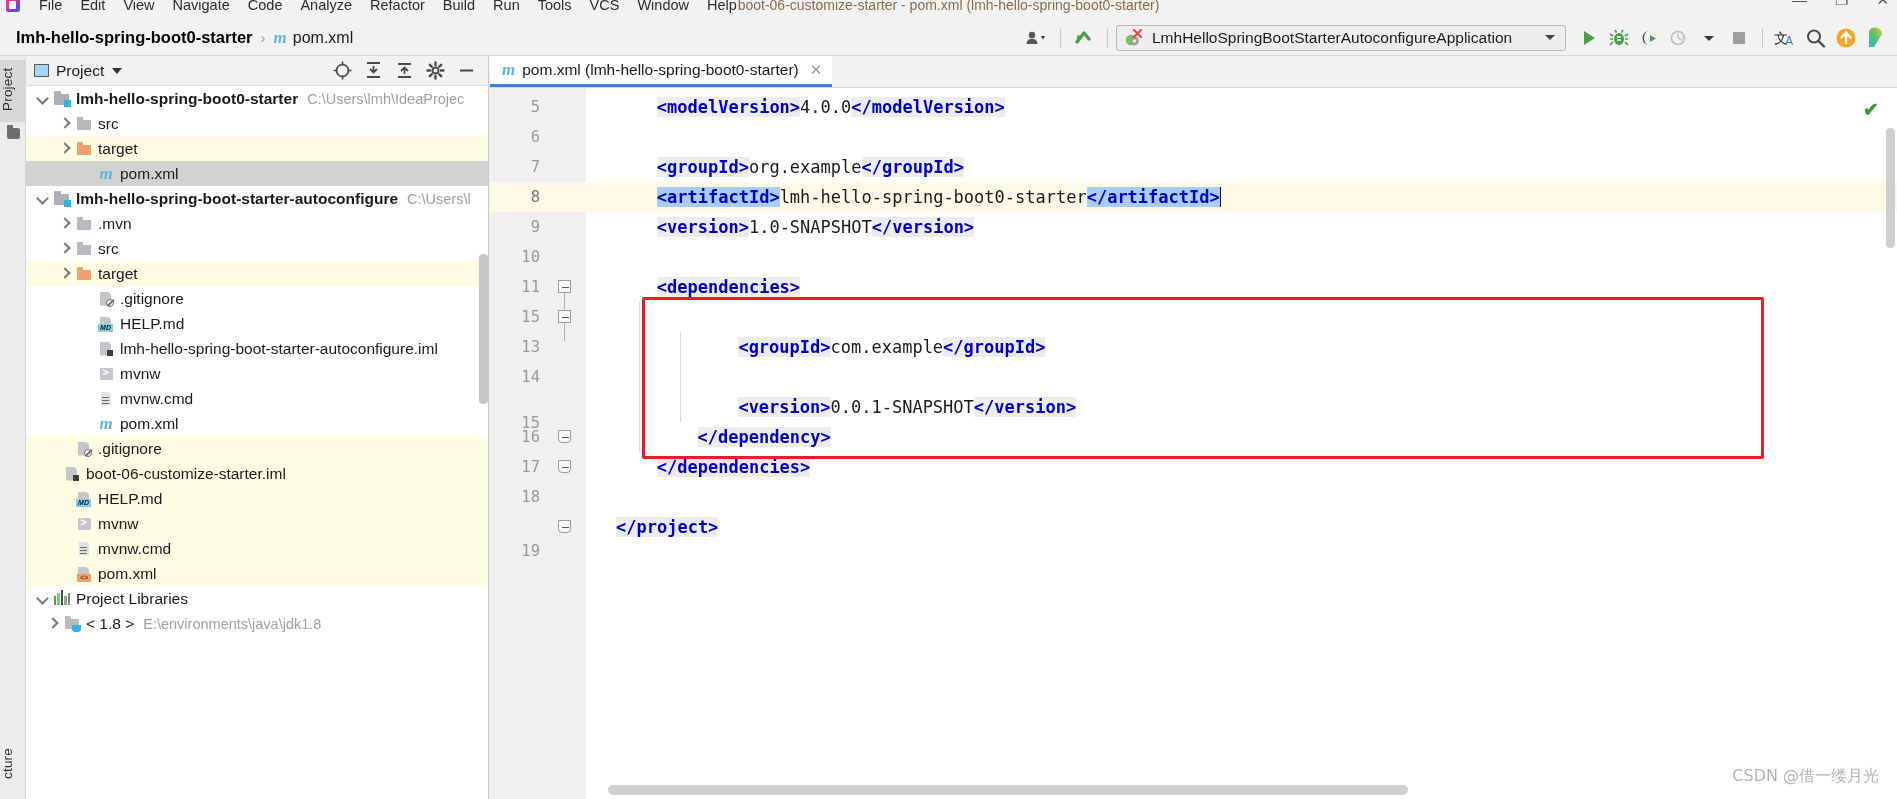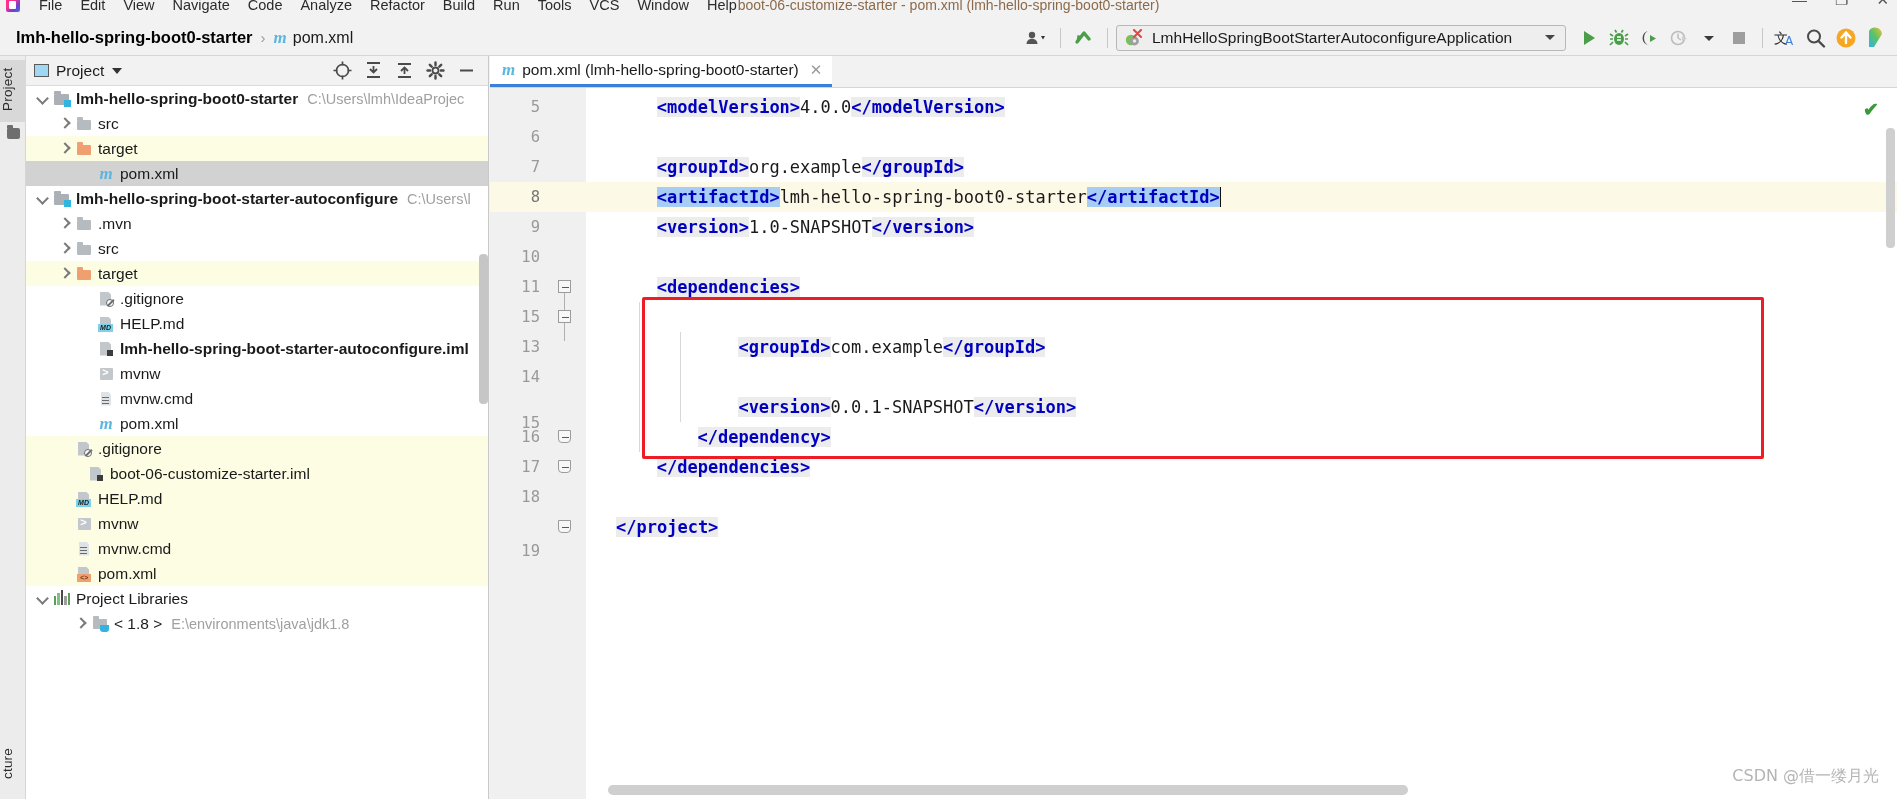--- a/index.html
+++ b/index.html
@@ -465,21 +465,21 @@
           <span class="lbl">.gitignore</span>
         </div>
         <div class="row" style="padding-left: 54px;">
           <span class="arrow" style="margin-right: 4px;"></span>
           <span class="ic ic-file ic-md">
             <i class="p"></i>
             <i class="b">MD</i>
           </span>
           <span class="lbl">HELP.md</span>
         </div>
-        <div class="row" style="padding-left: 54px; font-weight: bold;">
+        <div class="row" style="padding-left: 54px;">
           <span class="arrow" style="margin-right: 4px;"></span>
           <span class="ic ic-file ic-iml">
             <i class="p"></i>
             <i class="b"></i>
           </span>
           <span class="lbl">lmh-hello-spring-boot-starter-autoconfigure.iml</span>
         </div>
         <div class="row" style="padding-left: 54px;">
           <span class="arrow" style="margin-right: 4px;"></span>
           <span class="ic ic-sh">
@@ -503,21 +503,21 @@
           <span class="lbl">pom.xml</span>
         </div>
         <div class="row hl-yellow" style="padding-left: 32px;">
           <span class="arrow" style="margin-right: 4px;"></span>
           <span class="ic ic-file ic-git">
             <i class="p"></i>
             <i class="b"></i>
           </span>
           <span class="lbl">.gitignore</span>
         </div>
-        <div class="row hl-yellow" style="padding-left: 44px; text-align: center;">
+        <div class="row hl-yellow" style="padding-left: 20px; text-align: center;">
           <span class="arrow" style="margin-right: 4px;"></span>
           <span class="ic ic-file ic-iml">
             <i class="p"></i>
             <i class="b"></i>
           </span>
           <span class="lbl">boot-06-customize-starter.iml</span>
         </div>
         <div class="row hl-yellow" style="padding-left: 32px;">
           <span class="arrow" style="margin-right: 4px;"></span>
           <span class="ic ic-file ic-md">
@@ -555,21 +555,21 @@
           <span class="arrow down" style="margin-right: 4px;"></span>
           <span class="ic ic-lib">
             <i style="background: rgb(90, 158, 90); height: 9px;"></i>
             <i style="background: rgb(126, 196, 126); height: 12px;"></i>
             <i style="background: rgb(74, 74, 74); height: 15px;"></i>
             <i style="background: rgb(158, 158, 158); height: 9px;"></i>
             <i style="background: rgb(90, 158, 90); height: 12px;"></i>
           </span>
           <span class="lbl">Project Libraries</span>
         </div>
-        <div class="row" style="padding-left: 48px;">
+        <div class="row" style="padding-left: 20px;">
           <span class="arrow right" style="margin-right: 4px;"></span>
           <span class="ic ic-jdk">
             <i class="f"></i>
             <i class="c"></i>
           </span>
           <span class="lbl">&lt; 1.8 &gt;</span>
           <span class="path">E:\environments\java\jdk1.8</span>
         </div>
       </div>
     <div class="proj-vscroll"></div>

